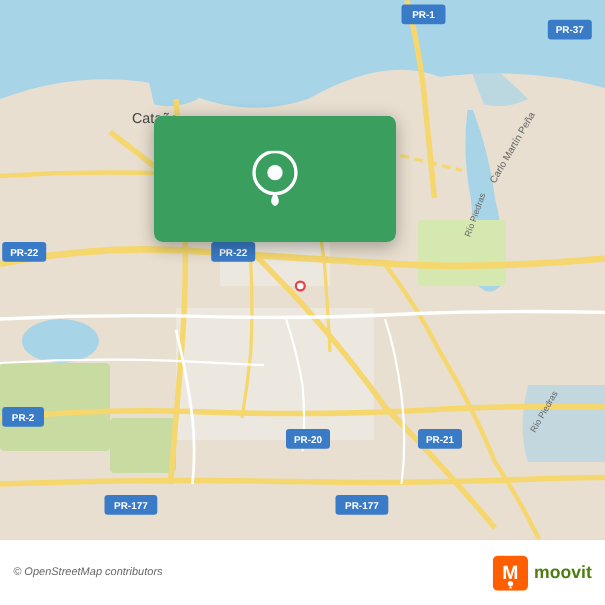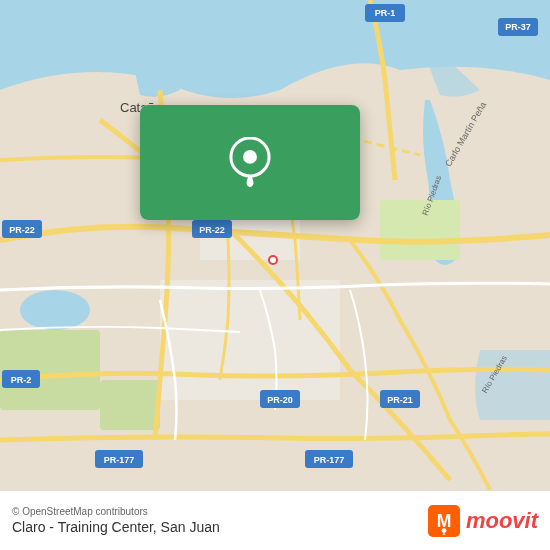--- a/index.html
+++ b/index.html
@@ -71,41 +71,40 @@
       justify-content: space-between;
     }
 
     #attribution {
       font-size: 10px;
       color: #666;
     }
 
     #bottom-left {
       display: flex;
-      flex-direction: column;
       gap: 2px;
+      font-style: italic;
     }
 
     #location-name {
       font-size: 14px;
       color: #333;
       font-weight: 500;
     }
 
     #moovit-logo {
       display: flex;
       align-items: center;
       gap: 6px;
     }
 
     #moovit-text {
-      font-size: 22px;
+      font-size: 16px;
       font-weight: bold;
-      color: #ef4444;
-      font-style: italic;
+      color: #4d7c0f;
     }
 
     #moovit-icon {
       width: 32px;
       height: 32px;
     }
   </style>
 </head>
 <body>
 
@@ -209,21 +208,20 @@
         <circle cx="26" cy="23" r="8" fill="white"></circle>
         <path d="M26,43 Q18,55 26,58 Q34,55 26,43 Z" fill="white"></path>
       </svg>
     </div>
   </div>
 </div>
 
 <div id="bottom-bar">
   <div id="bottom-left">
     <div id="attribution">© OpenStreetMap contributors</div>
-    <div id="location-name">Claro - Training Center, San Juan</div>
   </div>
 
   <div id="moovit-logo">
 
     <svg id="moovit-icon" viewBox="0 0 40 40" xmlns="http://www.w3.org/2000/svg">
       <rect width="40" height="40" rx="6" fill="#ff5f00"></rect>
       <text x="20" y="27" font-size="22" fill="white" text-anchor="middle" font-weight="bold">M</text>
 
       <circle cx="20" cy="32" r="3" fill="white"></circle>
       <path d="M20,34 L18,38 L20,37 L22,38 Z" fill="white"></path>

